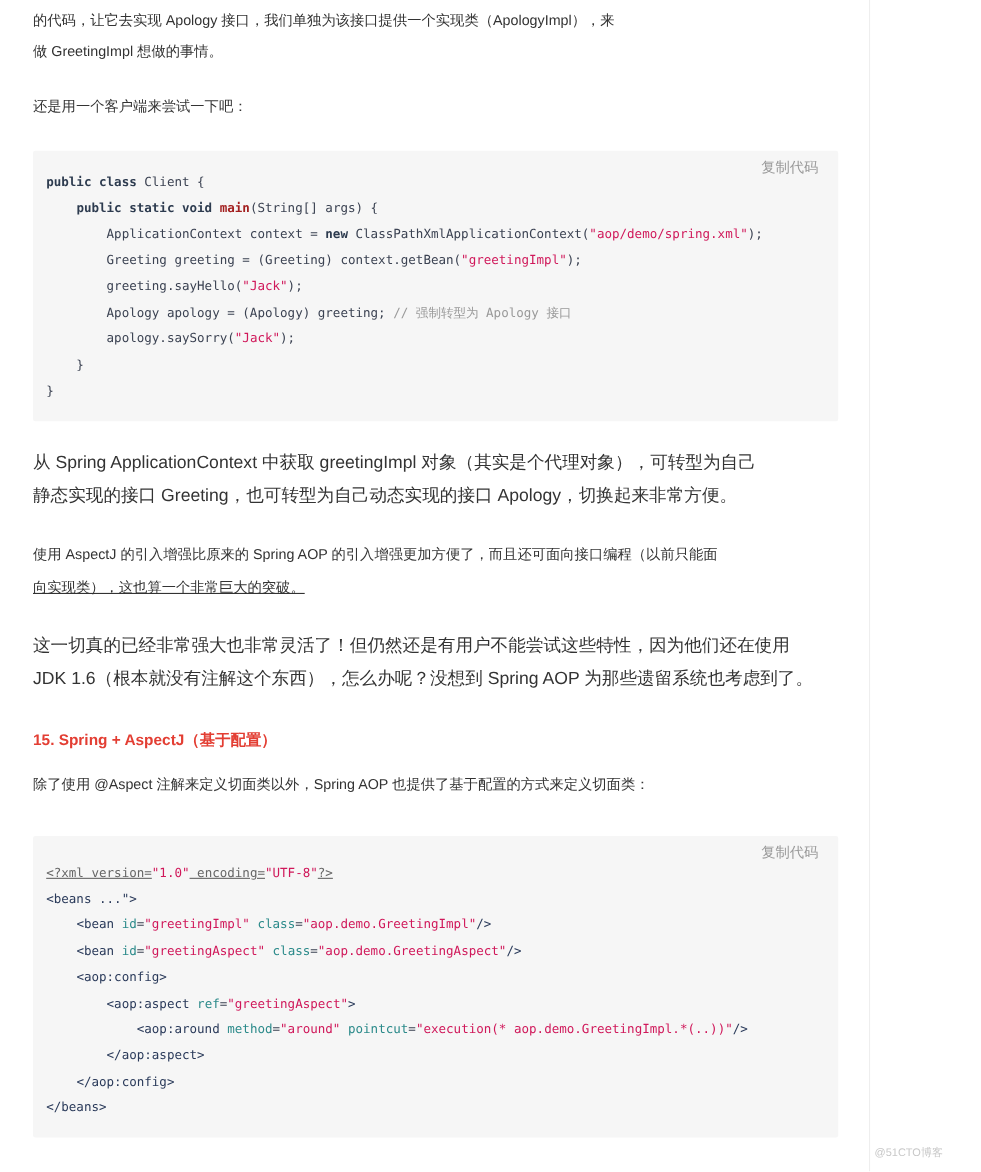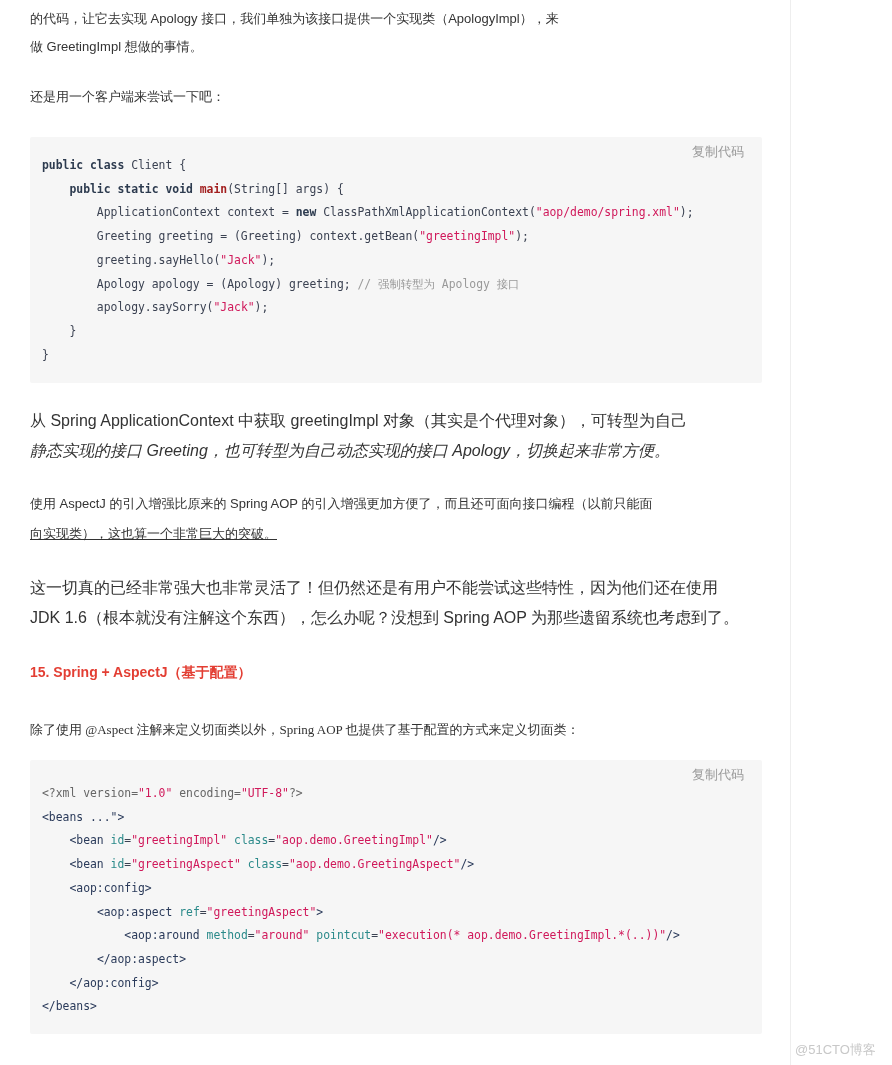--- a/index.html
+++ b/index.html
@@ -26,21 +26,21 @@
       left: 790px;
       top: 0;
       width: 1px;
       height: 1065px;
       background: #eeeeee;
     }
     .watermark {
       position: absolute;
       left: 795px;
       top: 1041px;
-      font-size: 13px;
+      font-size: 10px;
       color: #c8c8c8;
       font-family: "Liberation Sans", "DejaVu Sans", sans-serif;
     }
     p {
       margin: 0;
     }
     .p-small {
       font-size: 13px;
       line-height: 26px;
       color: #333;
@@ -80,21 +80,21 @@
       line-height: 23.7px;
       white-space: pre;
       color: #3b4252;
     }
     .kw { color: #2d3b4f; font-weight: bold; }
     .fn { color: #a21e1e; font-weight: bold; }
     .str { color: #d0185a; }
     .cm { color: #999999; margin-top: 13px; }
     .tag { color: #2a3a5a; }
     .attr { color: #2b8a8a; }
-    .pi { color: #666666; }
+    .pi { color: #666666; text-decoration: underline; }
   </style>
 </head>
 <body>
 
 <div class="article">
 
   <p class="p-small" style="position:absolute; top:6px; left:0;text-align:center;">的代码，让它去实现 Apology 接口，我们单独为该接口提供一个实现类（ApologyImpl），来</p>
   <p class="p-small" style="position:absolute; top:34px; left:0;">做 GreetingImpl 想做的事情。</p>
 
   <p class="p-small" style="position:absolute; top:84px; left:0;">还是用一个客户端来尝试一下吧：</p>
@@ -106,31 +106,31 @@
 <span>        ApplicationContext context = <span class="kw">new</span> ClassPathXmlApplicationContext(<span class="str">"aop/demo/spring.xml"</span>);</span>
 <span>        Greeting greeting = (Greeting) context.getBean(<span class="str">"greetingImpl"</span>);</span>
 <span>        greeting.sayHello(<span class="str">"Jack"</span>);</span>
 <span>        Apology apology = (Apology) greeting; <span class="cm">// 强制转型为 Apology 接口</span></span>
 <span>        apology.saySorry(<span class="str">"Jack"</span>);</span>
 <span>    }</span>
 <span>}</span></div>
   </div>
 
   <p class="p-large" style="position:absolute; top:406px; left:0;text-align:right;">从 Spring ApplicationContext 中获取 greetingImpl 对象（其实是个代理对象），可转型为自己</p>
-  <p class="p-large" style="position:absolute; top:436px; left:0;font-style:italic;">静态实现的接口 Greeting，也可转型为自己动态实现的接口 Apology，切换起来非常方便。</p>
+  <p class="p-large" style="position:absolute; top:436px; left:0;">静态实现的接口 Greeting，也可转型为自己动态实现的接口 Apology，切换起来非常方便。</p>
 
   <p class="p-small" style="position:absolute; top:491px; left:0;">使用 AspectJ 的引入增强比原来的 Spring AOP 的引入增强更加方便了，而且还可面向接口编程（以前只能面</p>
   <p class="p-small" style="position:absolute; top:521px; left:0;text-decoration:underline;">向实现类），这也算一个非常巨大的突破。</p>
 
   <p class="p-large" style="position:absolute; top:573px; left:0;">这一切真的已经非常强大也非常灵活了！但仍然还是有用户不能尝试这些特性，因为他们还在使用</p>
   <p class="p-large" style="position:absolute; top:603px; left:0;">JDK 1.6（根本就没有注解这个东西），怎么办呢？没想到 Spring AOP 为那些遗留系统也考虑到了。</p>
 
   <h3 class="heading" style="position:absolute; top:661px; left:0; margin:0;">15. Spring + AspectJ（基于配置）</h3>
 
-  <p class="p-small" style="position:absolute; top:717px; left:0;font-family:Liberation Serif, serif;">除了使用 @Aspect 注解来定义切面类以外，Spring AOP 也提供了基于配置的方式来定义切面类：</p>
+  <p class="p-small" style="position:absolute; top:700px; left:0;">除了使用 @Aspect 注解来定义切面类以外，Spring AOP 也提供了基于配置的方式来定义切面类：</p>
 
   <div class="code-block" style="top:760px; height:274px;">
     <span class="copy-btn">复制代码</span>
     <div class="code" style="top:22px;"><span><span class="pi">&lt;?xml version=</span><span class="str">"1.0"</span><span class="pi"> encoding=</span><span class="str">"UTF-8"</span><span class="pi">?&gt;</span></span>
 <span><span class="tag">&lt;beans ..."&gt;</span></span>
 <span>    <span class="tag">&lt;bean</span> <span class="attr">id</span>=<span class="str">"greetingImpl"</span> <span class="attr">class</span>=<span class="str">"aop.demo.GreetingImpl"</span><span class="tag">/&gt;</span></span>
 <span>    <span class="tag">&lt;bean</span> <span class="attr">id</span>=<span class="str">"greetingAspect"</span> <span class="attr">class</span>=<span class="str">"aop.demo.GreetingAspect"</span><span class="tag">/&gt;</span></span>
 <span>    <span class="tag">&lt;aop:config&gt;</span></span>
 <span>        <span class="tag">&lt;aop:aspect</span> <span class="attr">ref</span>=<span class="str">"greetingAspect"</span><span class="tag">&gt;</span></span>
 <span>            <span class="tag">&lt;aop:around</span> <span class="attr">method</span>=<span class="str">"around"</span> <span class="attr">pointcut</span>=<span class="str">"execution(* aop.demo.GreetingImpl.*(..))"</span><span class="tag">/&gt;</span></span>

